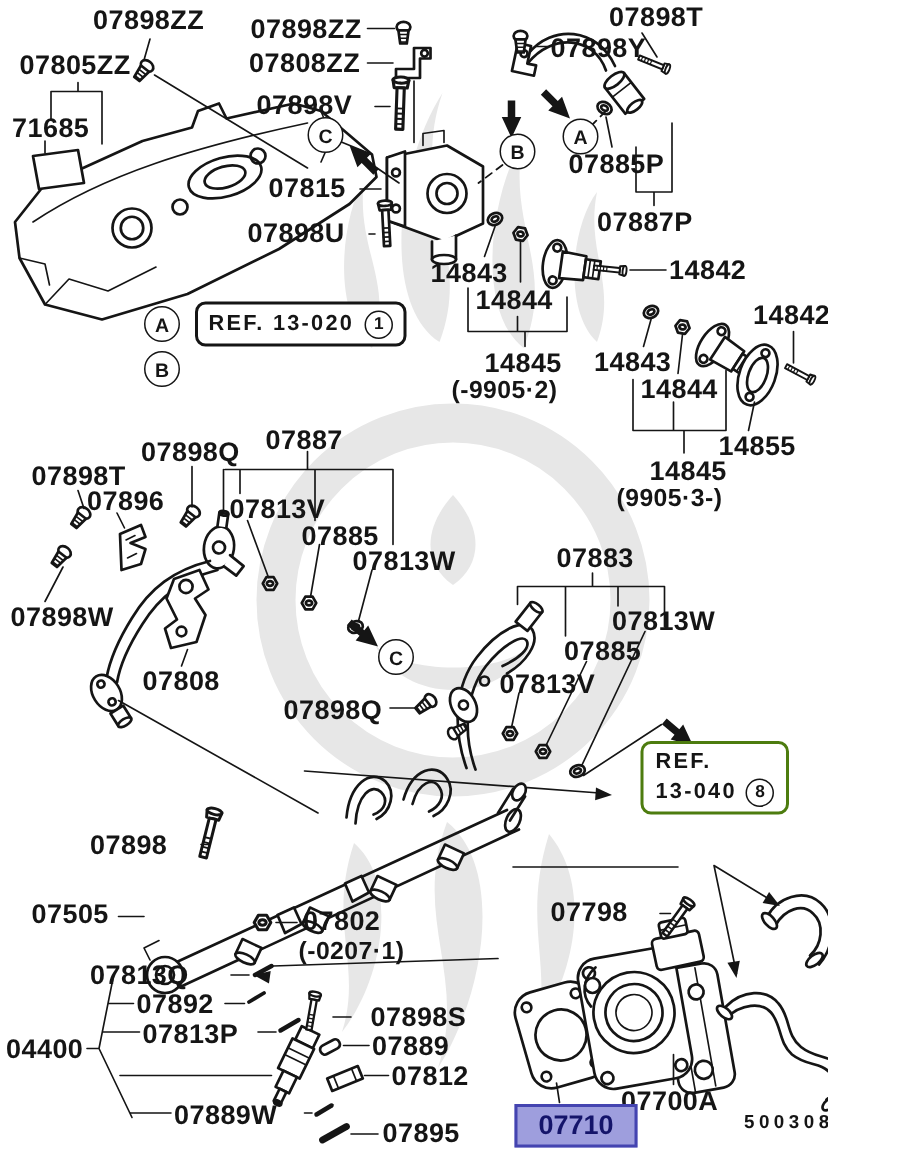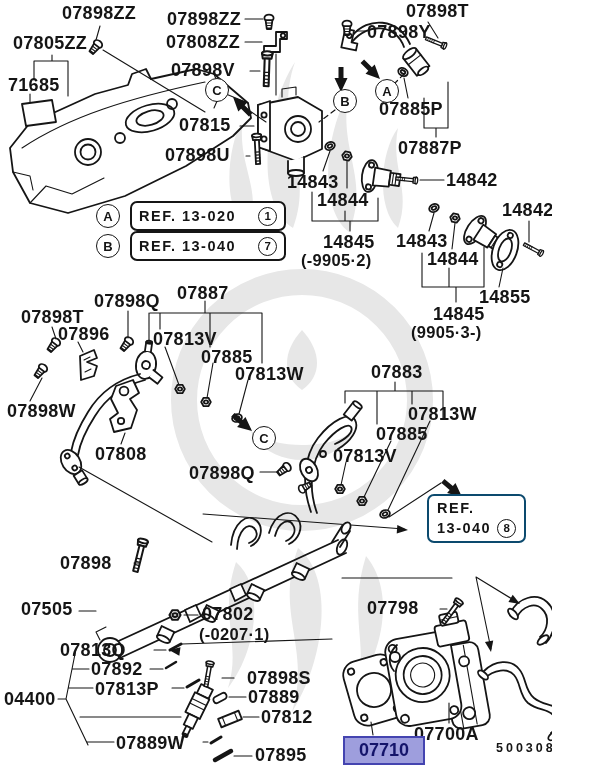--- a/index.html
+++ b/index.html
@@ -9,24 +9,24 @@
   svg .ln{stroke:#151515;fill:none;stroke-width:1.8;stroke-linecap:round;stroke-linejoin:round;}
   svg .f{fill:#ffffff;}
   svg .thin{stroke-width:1.1;}
   svg .dash{stroke-width:1.2;stroke-dasharray:5 4;}
   svg .solid{fill:#151515;stroke:none;}
   svg .wm{fill:#e7e7e7;stroke:none;}
   svg .wmr{fill:none;stroke:#e7e7e7;stroke-width:26;}
   .lbl{position:absolute;z-index:2;font-weight:700;font-size:18px;line-height:1.05;
        letter-spacing:0.3px;white-space:nowrap;}
   .sub{font-size:16.5px;}
-  .refbox{position:absolute;z-index:2;display:flex;align-items:center;gap:22px;height:26px;
+  .refbox{position:absolute;z-index:2;display:flex;align-items:center;gap:7px;height:26px;
           padding:0 7px;border:2px solid #151515;border-radius:7px;font-weight:700;
           font-size:14.5px;letter-spacing:1.5px;white-space:nowrap;background:#fff;}
-  .refbox2{position:absolute;z-index:2;padding:3px 8px;border:2px solid #0c4a6e;border-radius:7px;
+  .refbox2{position:absolute;z-index:2;padding:3px 8px;border:2px solid #4d7c0f;border-radius:7px;
           font-weight:700;font-size:14.5px;letter-spacing:1.5px;background:#fff;line-height:1.35;}
   .refbox2 .row{display:flex;align-items:center;gap:6px;}
   .cnum{display:inline-flex;align-items:center;justify-content:center;width:17px;height:17px;
         border:1.8px solid #151515;border-radius:50%;font-size:11.5px;font-weight:700;
         letter-spacing:0;flex:0 0 auto;}
   .ccirc{position:absolute;z-index:2;width:22px;height:22px;border:1.9px solid #151515;
          border-radius:50%;background:#fff;display:flex;align-items:center;justify-content:center;
          font-size:13px;font-weight:700;}
   .hl{position:absolute;z-index:2;width:78px;height:25px;background:#9e9edd;
       border:2px solid #4444b0;display:flex;align-items:center;justify-content:center;
@@ -394,24 +394,20 @@
 <div class="ccirc" style="left:333px;top:89px">B</div>
 <div class="ccirc" style="left:375px;top:79px">A</div>
 <div class="ccirc" style="left:252px;top:426px">C</div>
 
 <div class="ccirc" style="left:96px;top:204px">A</div>
 <div class="refbox" style="left:130px;top:201px">
   <span>REF. 13-020</span>
   <span class="cnum">1</span>
 </div>
 <div class="ccirc" style="left:96px;top:234px">B</div>
-<div class="refbox" style="left:130px;top:231px">
-  <span>REF. 13-040</span>
-  <span class="cnum">7</span>
-</div>
 <div class="refbox2" style="left:427px;top:494px">
   <div class="row">
         <span>REF.</span>
       </div>
   <div class="row">
     <span>13-040</span>
     <span class="cnum">8</span>
   </div>
 </div>
 

